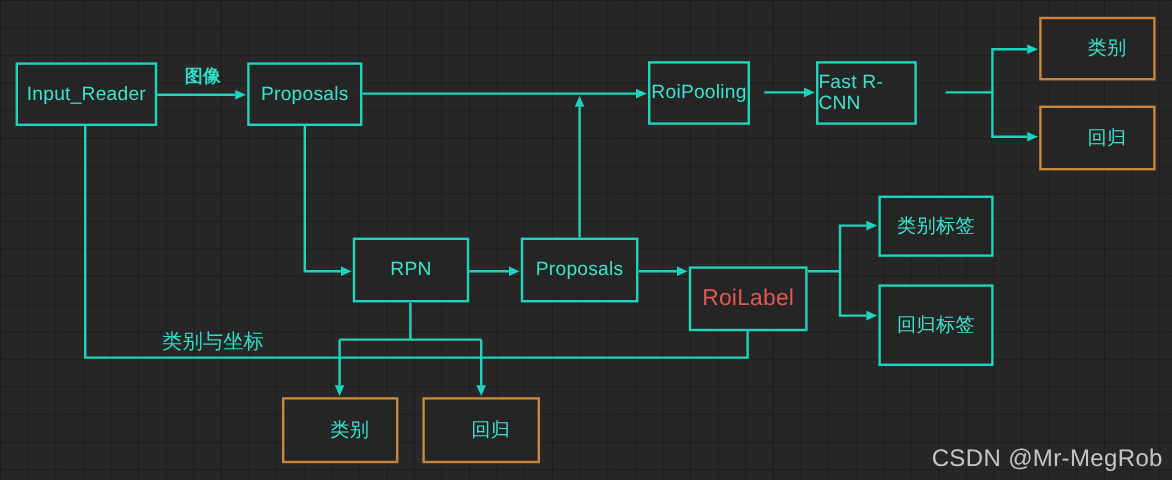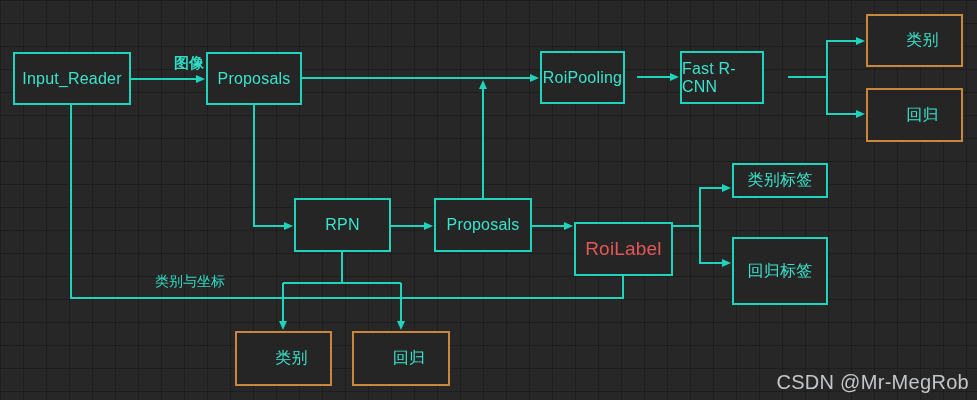--- a/index.html
+++ b/index.html
@@ -26,23 +26,22 @@
     letter-spacing:0.2px;
   }
   .node.orange{border-color:#c8873c;padding-left:16px;}
   .node.red-text{color:#e35757;font-size:19px;margin-top:24px;}
   .edge-label{
     position:absolute;z-index:2;
     color:#2fdcc4;
     font-size:15px;
     font-weight:bold;
     white-space:nowrap;
-    margin-left:20px;
   }
-  .edge-label.thin{font-weight:normal;font-size:14px;}
+  .edge-label.thin{font-weight:normal;font-size:17px;}
   .watermark{
     position:absolute;z-index:3;
     right:8px;bottom:6px;
     color:#c3c6c9;
     font-size:20px;
     letter-spacing:0.3px;
   }
 </style>
 </head>
 <body>
@@ -85,21 +84,21 @@
   <div class="node orange" style="left:866px;top:14px;width:97px;height:53px">类别</div>
 
   <div class="node orange" style="left:866px;top:88px;width:97px;height:54px">回归</div>
 
   <div class="node" style="left:294px;top:198px;width:97px;height:54px">RPN</div>
 
   <div class="node" style="left:434px;top:198px;width:98px;height:54px">Proposals</div>
 
   <div class="node red-text" style="left:574px;top:198px;width:99px;height:54px">RoiLabel</div>
 
-  <div class="node" style="left:732px;top:163px;width:96px;height:35px">类别标签</div>
+  <div class="node" style="left:732px;top:163px;width:96px;height:51px">类别标签</div>
 
   <div class="node" style="left:732px;top:237px;width:96px;height:68px">回归标签</div>
 
   <div class="node orange" style="left:235px;top:331px;width:97px;height:55px">类别</div>
 
   <div class="node orange" style="left:352px;top:331px;width:98px;height:55px">回归</div>
 
   <span class="edge-label" style="left:154px;top:54px">图像</span>
 
   <span class="edge-label thin" style="left:135px;top:273px">类别与坐标</span>

